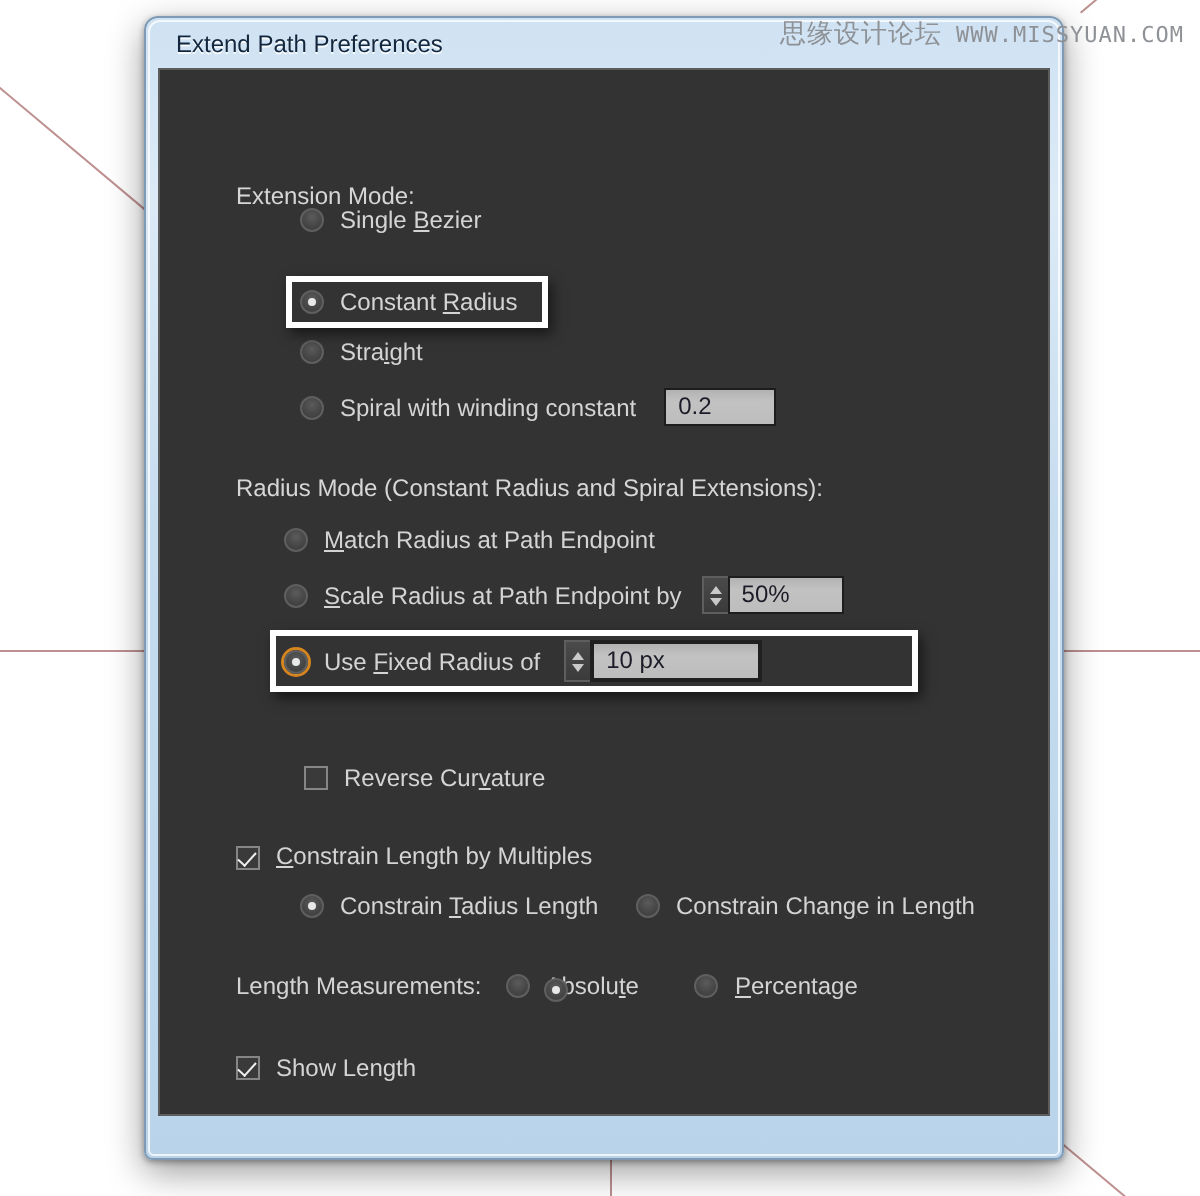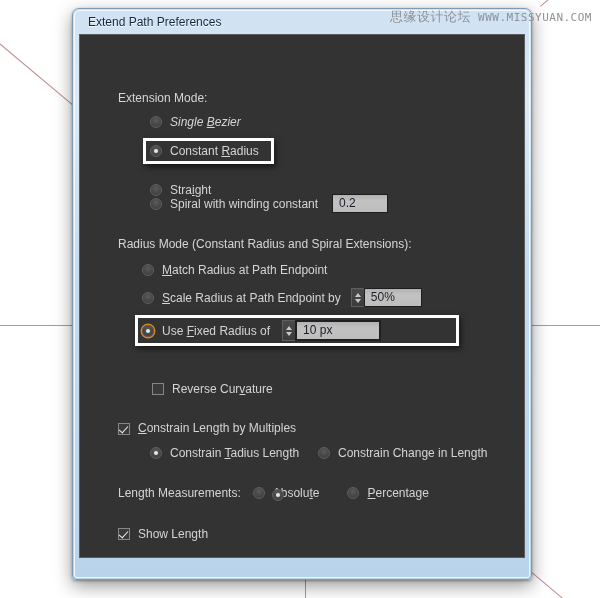--- a/index.html
+++ b/index.html
@@ -270,31 +270,31 @@
 <div id="window">
 
   <div id="titlebar">
     <span class="title-text">Extend Path Preferences</span>
   </div>
 
   <div id="dialog">
 
     <div class="group-label" style="left:38px; top:56px;">Extension Mode:</div>
 
-    <div class="row" style="left:70px; top:80px;font-style:italic;">
+    <div class="row" style="left:70px; top:68px;">
       <span class="radio"></span>
       <span class="lbl"><span>Single </span><u>B</u><span>ezier</span></span>
     </div>
 
     <div class="row" style="left:70px; top:109px;">
       <span class="radio on"></span>
       <span class="lbl"><span>Constant </span><u>R</u><span>adius</span></span>
     </div>
 
-    <div class="row" style="left:70px; top:148px;">
+    <div class="row" style="left:70px; top:134px;">
       <span class="radio"></span>
       <span class="lbl"><span>Stra</span><u>i</u><span>ght</span></span>
     </div>
 
     <div class="row" style="left:70px; top:159px;">
       <span class="radio"></span>
       <span class="lbl"><span>Spiral with winding constant</span><u></u><span></span></span>
       <span class="field" style="width:56px; margin-left:14px;">0.2</span>
     </div>
 

